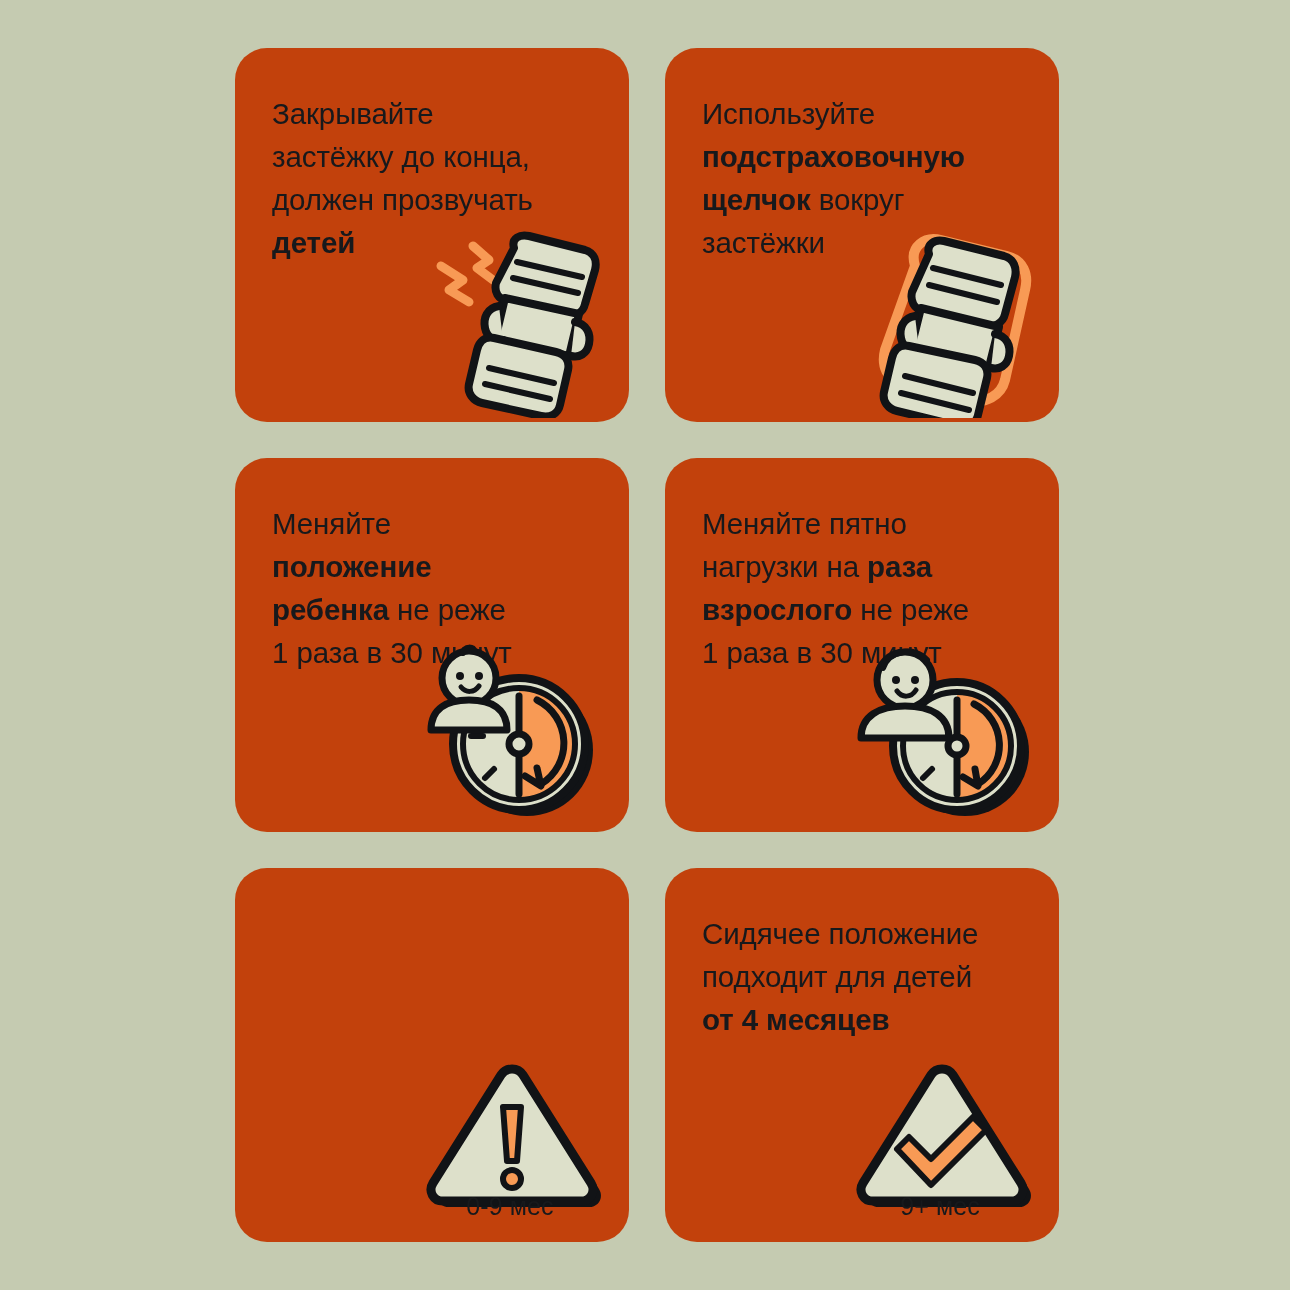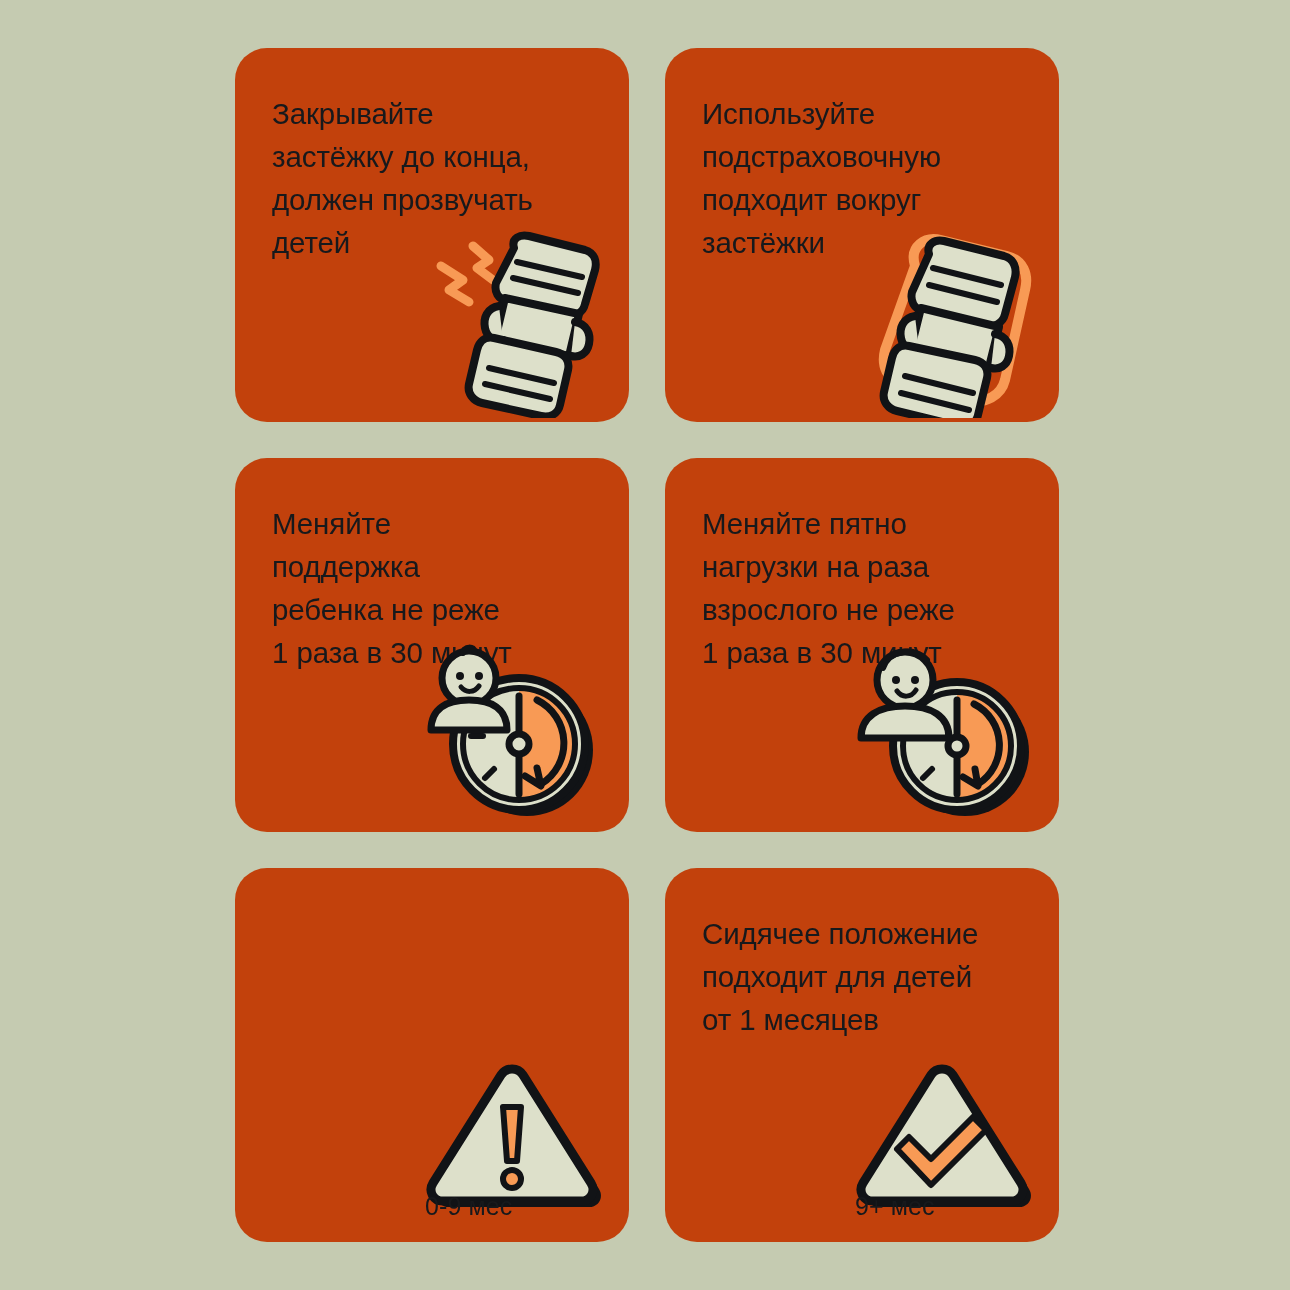--- a/index.html
+++ b/index.html
@@ -43,21 +43,21 @@
     left: 37px;
     right: 18px;
     top: 44px;
     font-size: 29.5px;
     line-height: 43px;
     color: #17191c;
     letter-spacing: -0.1px;
     font-weight: 400;
   }
 
-  .card-text b { font-weight: 400; }
+  .card-text b { font-weight: 700; }
 
   .card-art {
     position: absolute;
     right: 10px;
     bottom: 4px;
     width: 200px;
     height: 190px;
   }
   .card-art svg { display: block; width: 100%; height: 100%; }
 
@@ -67,21 +67,21 @@
     bottom: 6px;
     width: 190px;
     height: 175px;
   }
 
   .art-caption {
     position: absolute;
     bottom: 22px;
     right: 34px;
     width: 170px;
-    text-align: left;
+    text-align: center;
     font-size: 25px;
     line-height: 28px;
     color: #17191c;
     letter-spacing: 0.1px;
   }
 </style>
 </head>
 <body>
 
 <div class="board">
@@ -116,21 +116,21 @@
             <path d="M75 110 C66 108 60 114 58 122 L50 156 C48 165 54 173 63 175
                      L122 188 C131 190 139 186 141 177 L149 142 C151 133 146 126 137 124 Z" stroke-width="8" fill="#dde0ca"></path>
             <path d="M70 140 L135 155" stroke-width="6"></path>
             <path d="M66 156 L131 171" stroke-width="6"></path>
           </g>
         </svg>
       </div>
     </div>
 
     <div class="card">
-      <div class="card-text">Используйте<br><b>подстраховочную</b><br><b>подходит</b> вокруг<br>застёжки</div>
+      <div class="card-text">Используйте<br><b>подстраховочную</b><br><b>щелчок</b> вокруг<br>застёжки</div>
       <div class="card-art">
         <svg viewBox="0 0 200 190">
           <g fill="none" stroke-linecap="round" stroke-linejoin="round">
 
             <path d="M66 38 C60 18 76 8 92 12 L158 28 C174 32 180 46 176 62
                      L156 152 C152 168 136 176 120 172 L54 156 C38 152 32 138 36 122 Z" stroke="#f89a55" stroke-width="10"></path>
 
             <path d="M80 26 C77 16 86 11 95 13 L155 28 C165 31 168 40 166 49
                      L156 86 C154 95 145 100 136 98 L74 83 C65 81 61 73 63 64 Z" stroke="#111316" stroke-width="8" fill="#dde0ca"></path>
             <path d="M84 40 L152 57" stroke="#111316" stroke-width="6"></path>
@@ -144,21 +144,21 @@
             <path d="M60 118 C51 116 45 122 43 130 L35 164 C33 173 39 181 48 183
                      L110 198 C119 200 127 196 129 187 L138 150 C140 141 135 134 126 132 Z" stroke="#111316" stroke-width="8" fill="#dde0ca"></path>
             <path d="M56 148 L124 165" stroke="#111316" stroke-width="6"></path>
             <path d="M52 165 L120 182" stroke="#111316" stroke-width="6"></path>
           </g>
         </svg>
       </div>
     </div>
 
     <div class="card">
-      <div class="card-text">Меняйте<br><b>поддержка</b><br><b>ребенка</b> не реже<br>1 раза в 30 минут</div>
+      <div class="card-text">Меняйте<br><b>положение</b><br><b>ребенка</b> не реже<br>1 раза в 30 минут</div>
       <div class="card-art">
         <svg viewBox="0 0 200 190">
 
           <circle cx="108" cy="112" r="66" fill="#111316"></circle>
           <circle cx="100" cy="106" r="66" fill="#dde0ca" stroke="#111316" stroke-width="8"></circle>
 
           <path d="M100 50 A56 56 0 0 1 100 162 Z" fill="#f89a55"></path>
           <circle cx="100" cy="106" r="56" fill="none" stroke="#111316" stroke-width="6"></circle>
 
           <path d="M52 98 L64 98" stroke="#111316" stroke-width="6" stroke-linecap="round"></path>
@@ -217,21 +217,21 @@
                    L156 140 C166 140 171 130 166 122 Z" fill="#dde0ca" stroke="#111316" stroke-width="9" stroke-linejoin="round"></path>
 
           <path d="M78 46 L96 46 L92 100 L82 100 Z" fill="#f89a55" stroke="#111316" stroke-width="6" stroke-linejoin="round"></path>
           <circle cx="87" cy="118" r="9" fill="#f89a55" stroke="#111316" stroke-width="6"></circle>
         </svg>
       </div>
       <div class="art-caption">0-9 мес</div>
     </div>
 
     <div class="card">
-      <div class="card-text">Сидячее положение<br>подходит для детей<br><b>от 1 месяцев</b></div>
+      <div class="card-text">Сидячее положение<br>подходит для детей<br><b>от 4 месяцев</b></div>
       <div class="card-art with-caption">
         <svg viewBox="0 0 190 175">
           <path d="M106 20 C101 12 89 12 84 20 L14 128 C9 136 14 146 24 146
                    L164 146 C174 146 179 136 174 128 Z" fill="#111316"></path>
           <path d="M98 14 C93 6 81 6 76 14 L8 122 C3 130 8 140 18 140
                    L156 140 C166 140 171 130 166 122 Z" fill="#dde0ca" stroke="#111316" stroke-width="9" stroke-linejoin="round"></path>
 
           <path d="M42 88 L54 76 L76 98 L118 56 L131 69 L76 124 Z" fill="#f89a55" stroke="#111316" stroke-width="6" stroke-linejoin="round"></path>
         </svg>
       </div>

